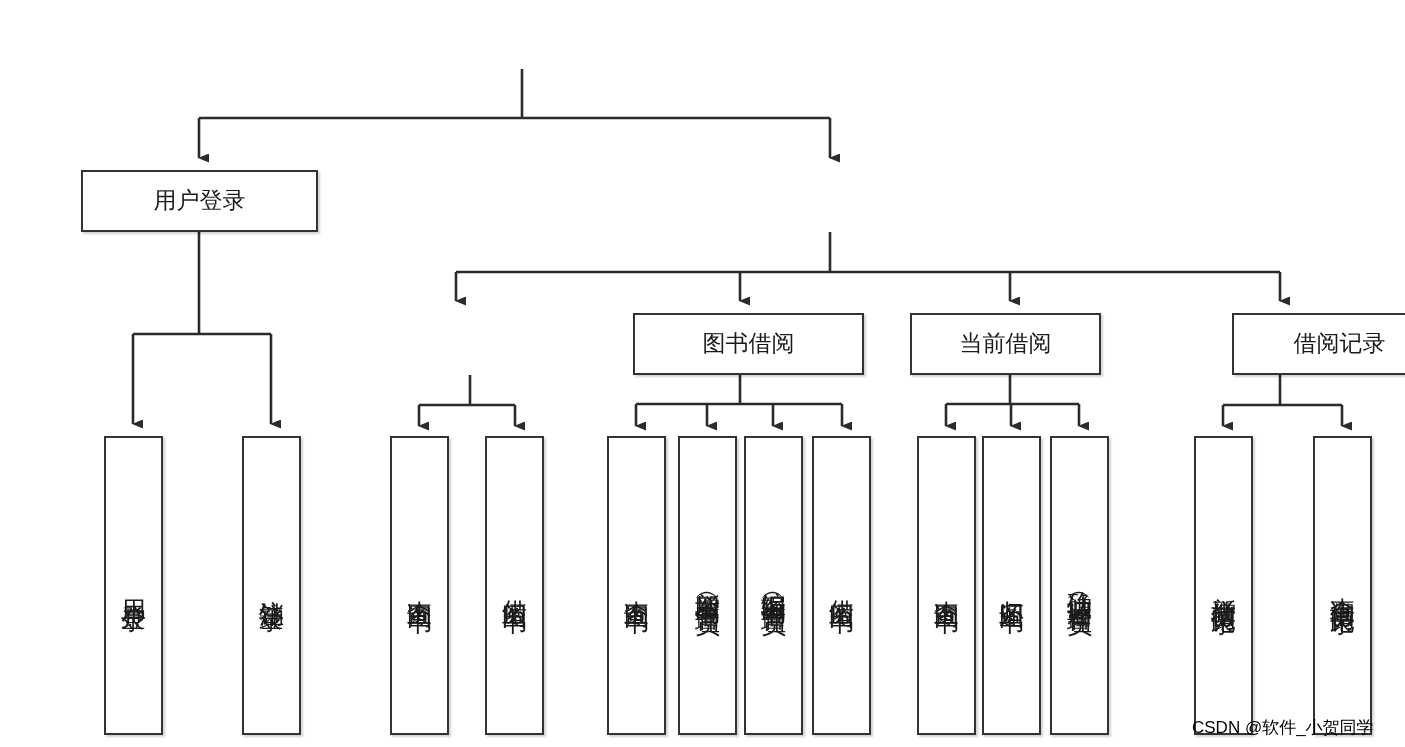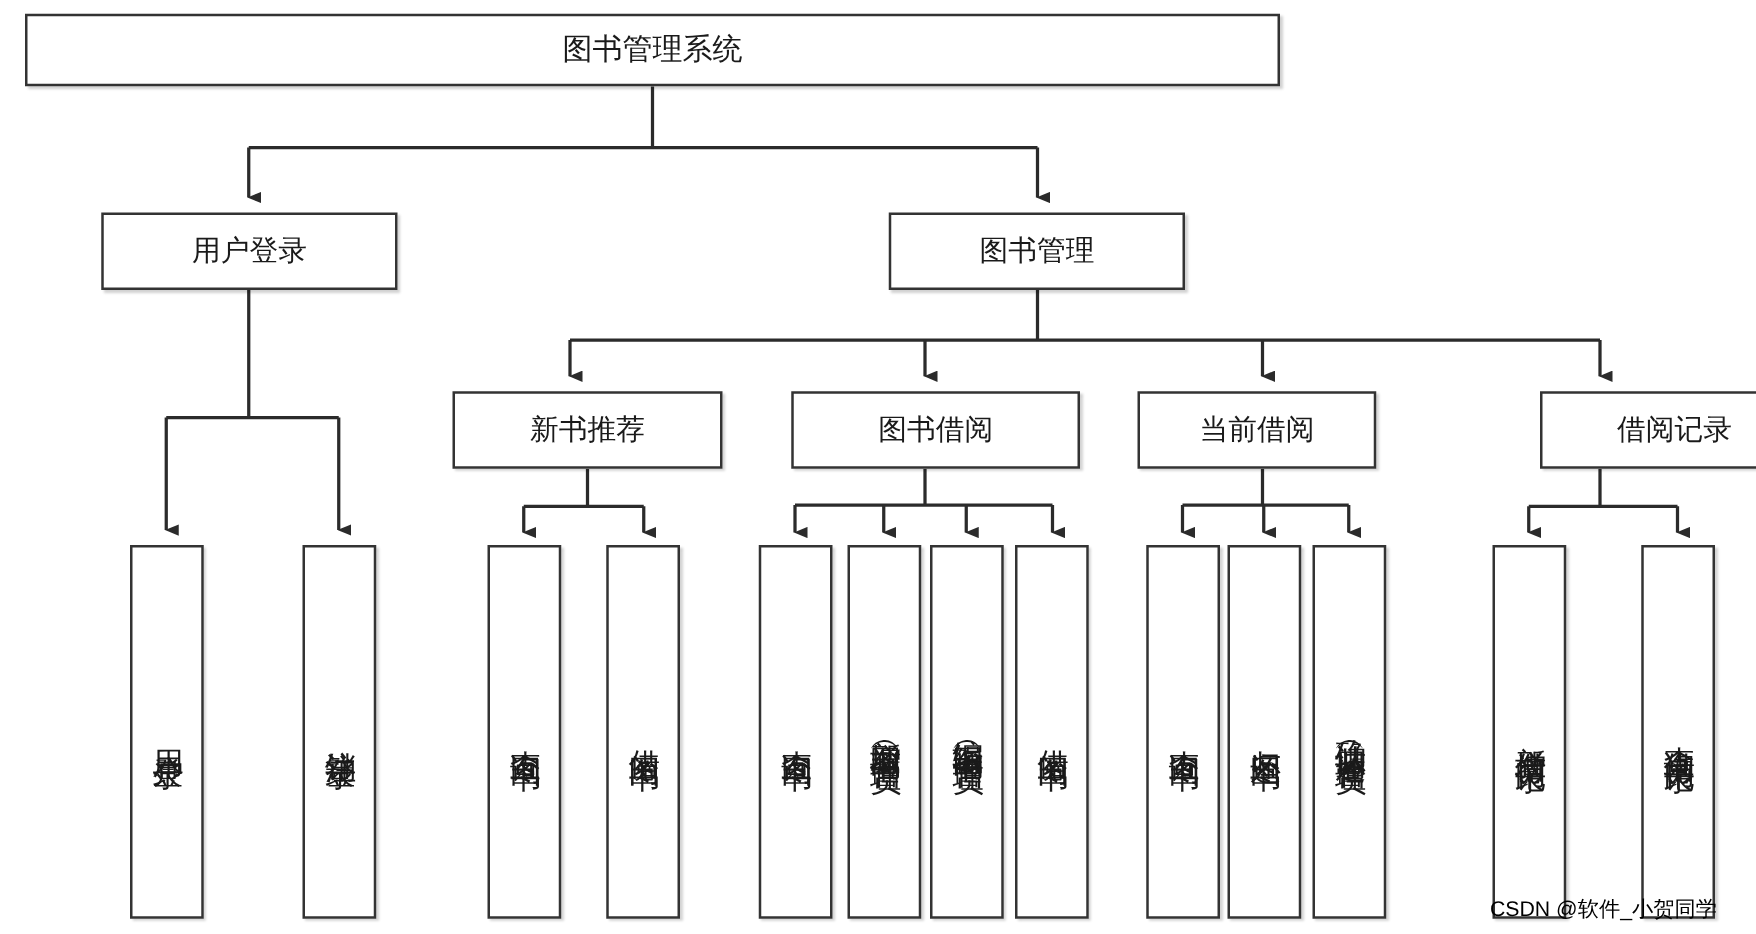--- a/index.html
+++ b/index.html
@@ -118,34 +118,25 @@
       <path d="M1011,404 L1011,426" marker-end="url(#arrow)"></path>
       <path d="M1079,404 L1079,426" marker-end="url(#arrow)"></path>
 
       <path d="M1280,375 L1280,405"></path>
       <path d="M1223,405 L1342,405"></path>
       <path d="M1223,405 L1223,426" marker-end="url(#arrow)"></path>
       <path d="M1342,405 L1342,426" marker-end="url(#arrow)"></path>
     </g>
   </svg>
 
-  <div class="node root horiz" style="left:20px; top:11px; width:1004px; height:58px;">
-    <span class="label">图书管理系统</span>
-  </div>
 
   <div class="node horiz" style="left:81px; top:170px; width:237px; height:62px;">
     <span class="label">用户登录</span>
   </div>
-  <div class="node horiz" style="left:711px; top:170px; width:237px; height:62px;">
-    <span class="label">图书管理</span>
-  </div>
 
-  <div class="node horiz" style="left:362px; top:313px; width:216px; height:62px;">
-    <span class="label">新书推荐</span>
-  </div>
   <div class="node horiz" style="left:633px; top:313px; width:231px; height:62px;">
     <span class="label">图书借阅</span>
   </div>
   <div class="node horiz" style="left:910px; top:313px; width:191px; height:62px;">
     <span class="label">当前借阅</span>
   </div>
   <div class="node horiz" style="left:1232px; top:313px; width:215px; height:62px;">
     <span class="label">借阅记录</span>
   </div>
 

